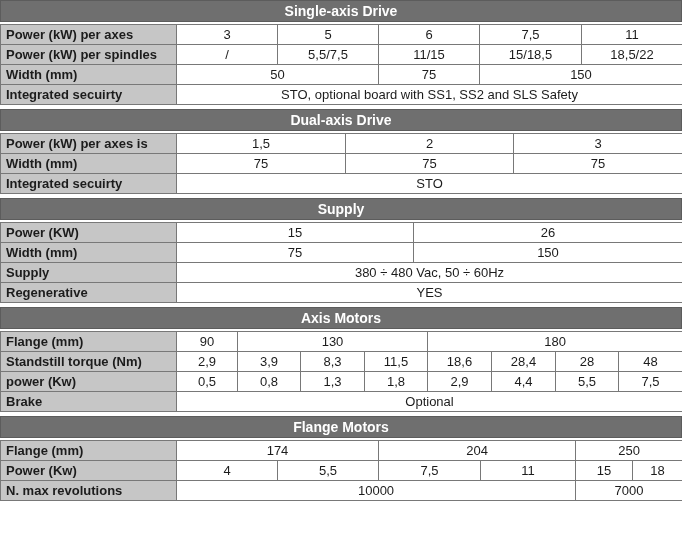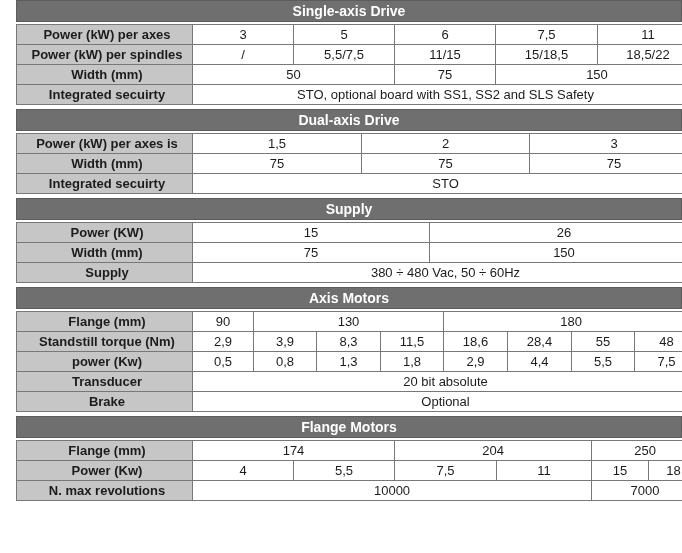--- a/index.html
+++ b/index.html
@@ -7,38 +7,38 @@
     --header-border:#5c5c5c;
     --label-bg:#c6c6c6;
     --grid-border:#787878;
     --cell-text:#1c1c1c;
   }
   html,body{margin:0;padding:0;}
   body{
     width:682px;height:553px;overflow:hidden;background:#ffffff;
     font-family:"Liberation Sans", sans-serif;
   }
-  .spec-block{margin:0 0 4px 16px;border-radius:21px;}
+  .spec-block{margin:0 0 4px 0;border-radius:21px;}
   .tbl-header{
     height:22px;line-height:20px;box-sizing:border-box;
     background:var(--header-bg);
     border:1px solid var(--header-border);
     color:#ffffff;font-weight:bold;font-size:14px;text-align:center;
     margin-bottom:2px;
   }
   table{border-collapse:collapse;table-layout:fixed;width:682px;}
   td{
     height:20px;box-sizing:border-box;padding:0;
     border:1px solid var(--grid-border);
     font-size:13px;color:var(--cell-text);
     overflow:hidden;white-space:nowrap;vertical-align:middle;
   }
   td.lbl{
     background:var(--label-bg);
-    font-weight:bold;text-align:center;padding-left:5px;
+    font-weight:bold;text-align:left;padding-left:5px;
   }
   td.val{background:#ffffff;text-align:center;}
 </style>
 </head>
 <body>
 
 <section class="spec-block">
   <div class="tbl-header">Single-axis Drive</div>
   <table>
     <colgroup>
@@ -125,20 +125,24 @@
       <td class="val">26</td>
     </tr>
     <tr>
       <td class="lbl">Width (mm)</td>
       <td class="val">75</td>
       <td class="val">150</td>
     </tr>
     <tr>
       <td class="lbl">Supply</td>
       <td class="val" colspan="2">380 ÷ 480 Vac, 50 ÷ 60Hz</td>
+    </tr>
+    <tr>
+      <td class="lbl">Regenerative</td>
+      <td class="val" colspan="2">YES</td>
     </tr>
   </tbody>
     </table>
 </section>
 
 <section class="spec-block">
   <div class="tbl-header">Axis Motors</div>
   <table>
     <colgroup>
       <col style="width:176px">
@@ -159,39 +163,35 @@
       <td class="val" colspan="4">180</td>
     </tr>
     <tr>
       <td class="lbl">Standstill torque (Nm)</td>
       <td class="val">2,9</td>
       <td class="val">3,9</td>
       <td class="val">8,3</td>
       <td class="val">11,5</td>
       <td class="val">18,6</td>
       <td class="val">28,4</td>
-      <td class="val">55</td>
+      <td class="val">28</td>
       <td class="val">48</td>
     </tr>
     <tr>
       <td class="lbl">power (Kw)</td>
       <td class="val">0,5</td>
       <td class="val">0,8</td>
       <td class="val">1,3</td>
       <td class="val">1,8</td>
       <td class="val">2,9</td>
       <td class="val">4,4</td>
       <td class="val">5,5</td>
       <td class="val">7,5</td>
     </tr>
     <tr>
-      <td class="lbl">Transducer</td>
-      <td class="val" colspan="8">20 bit absolute</td>
-    </tr>
-    <tr>
       <td class="lbl">Brake</td>
       <td class="val" colspan="8">Optional</td>
     </tr>
   </tbody>
     </table>
 </section>
 
 <section class="spec-block">
   <div class="tbl-header">Flange Motors</div>
   <table>

